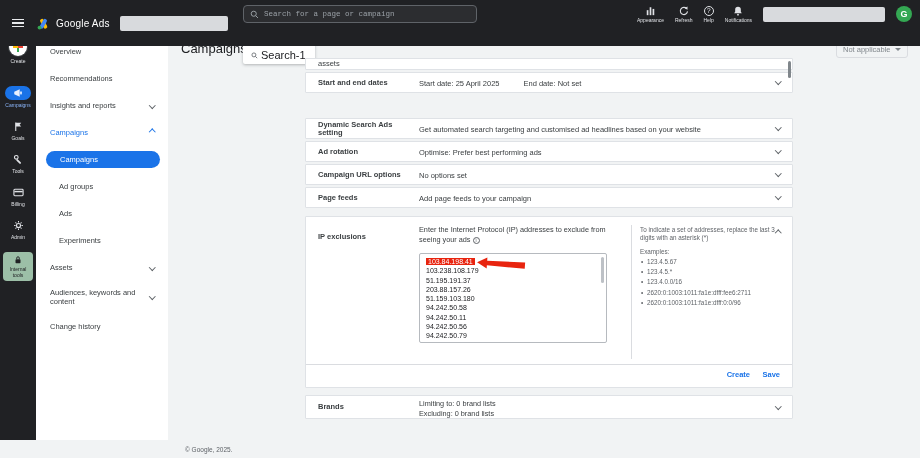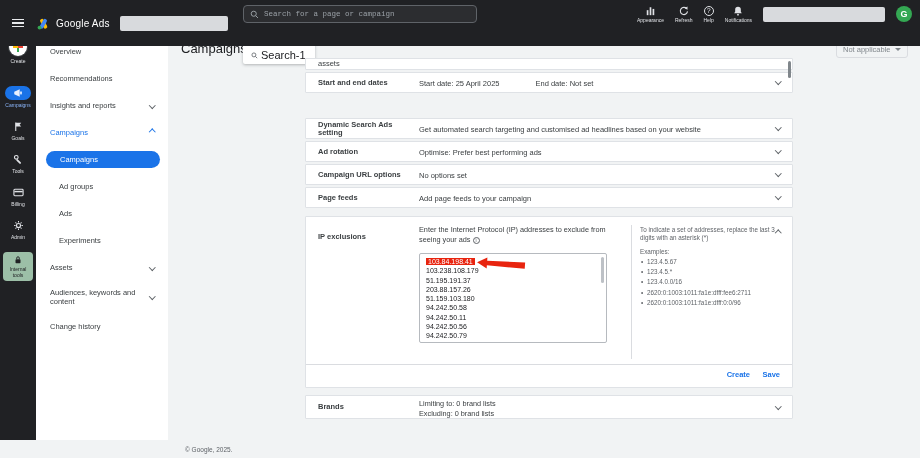--- a/index.html
+++ b/index.html
@@ -58,21 +58,21 @@
   .chip-value-row { display: flex; align-items: center; gap: 3px; font-size: 11px; color: #202124; margin-top: 6px; }
   .scope { position: absolute; right: 12px; top: 12px; width: 72px; height: 18px; background: #f1f3f4; border: 1px solid #dadce0; border-radius: 3px; display: flex; align-items: center; justify-content: space-between; padding: 0 6px; font-size: 7.5px; color: #80868b; cursor: pointer; }
   .caret { width: 0; height: 0; border-left: 3px solid transparent; border-right: 3px solid transparent; border-top: 3.5px solid #80868b; }
 
   .row { position: absolute; left: 137px; width: 488px; height: 21px; background: #fff; border: 1px solid #dfe2e6; border-radius: 1px; cursor: pointer; }
   .row.partial { top: 30px; height: 12px; overflow: hidden; cursor: default; }
   .partial-label { position: absolute; left: 12px; bottom: 1px; font-size: 7.5px; color: #3c4043; }
   .r1 { top: 44px; } .r2 { top: 67px; } .r3 { top: 90px; } .r4 { top: 113px; } .r5 { top: 136px; } .r6 { top: 159px; }
   .row-label { position: absolute; left: 12px; top: 50%; transform: translateY(-50%); width: 96px; font-size: 7.5px; line-height: 8.5px; color: #3c4043; font-weight: bold; }
   .row-value { position: absolute; left: 113px; top: 50%; transform: translateY(-50%); font-size: 7.5px; color: #3c4043; white-space: nowrap; }
-  .val2 { margin-left: 36px; }
+  .val2 { margin-left: 24px; }
   .row-chev { position: absolute; right: 12px; top: 50%; margin-top: -3.5px; }
   .list-scroll { position: absolute; left: 620px; top: 33px; width: 3px; height: 17px; background: #80868b; border-radius: 2px; cursor: pointer; }
 
   
   .ip-panel { position: absolute; left: 137px; top: 188px; width: 488px; height: 172px; background: #fff; border: 1px solid #dfe2e6; border-radius: 1px; }
   .ip-label { top: 16px; transform: none; }
   .ip-desc { position: absolute; left: 113px; top: 8px; width: 202px; font-size: 7.3px; line-height: 9.5px; color: #3c4043; }
   .info { display: inline-block; width: 7px; height: 7px; border: 1px solid #5f6368; border-radius: 50%; font-size: 5px; line-height: 5.5px; text-align: center; color: #5f6368; cursor: pointer; font-style: normal; }
   .panel-chev { position: absolute; right: 12px; top: 14px; cursor: pointer; }
   .ipbox { position: absolute; left: 113px; top: 36px; width: 188px; height: 90px; border: 1px solid #b6babf; border-radius: 2px; padding: 3px 6px; overflow: hidden; cursor: text; }

